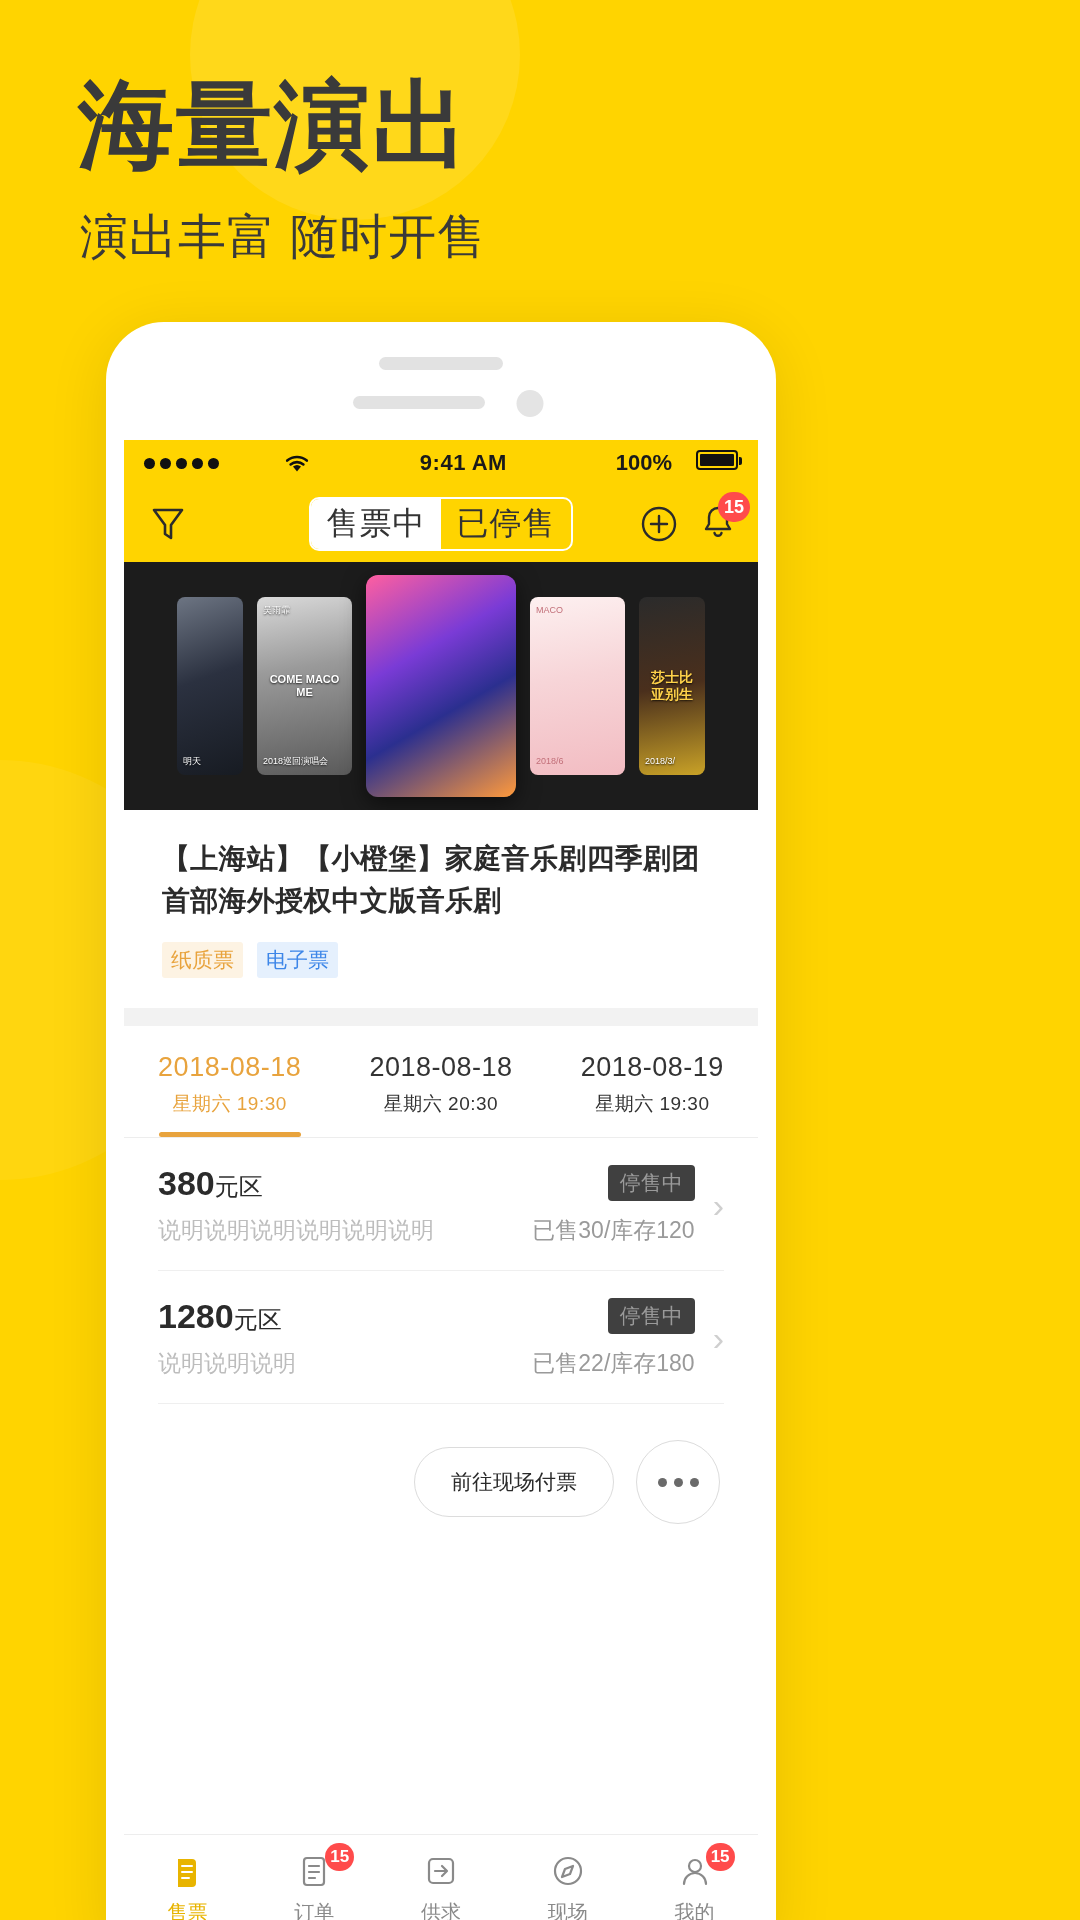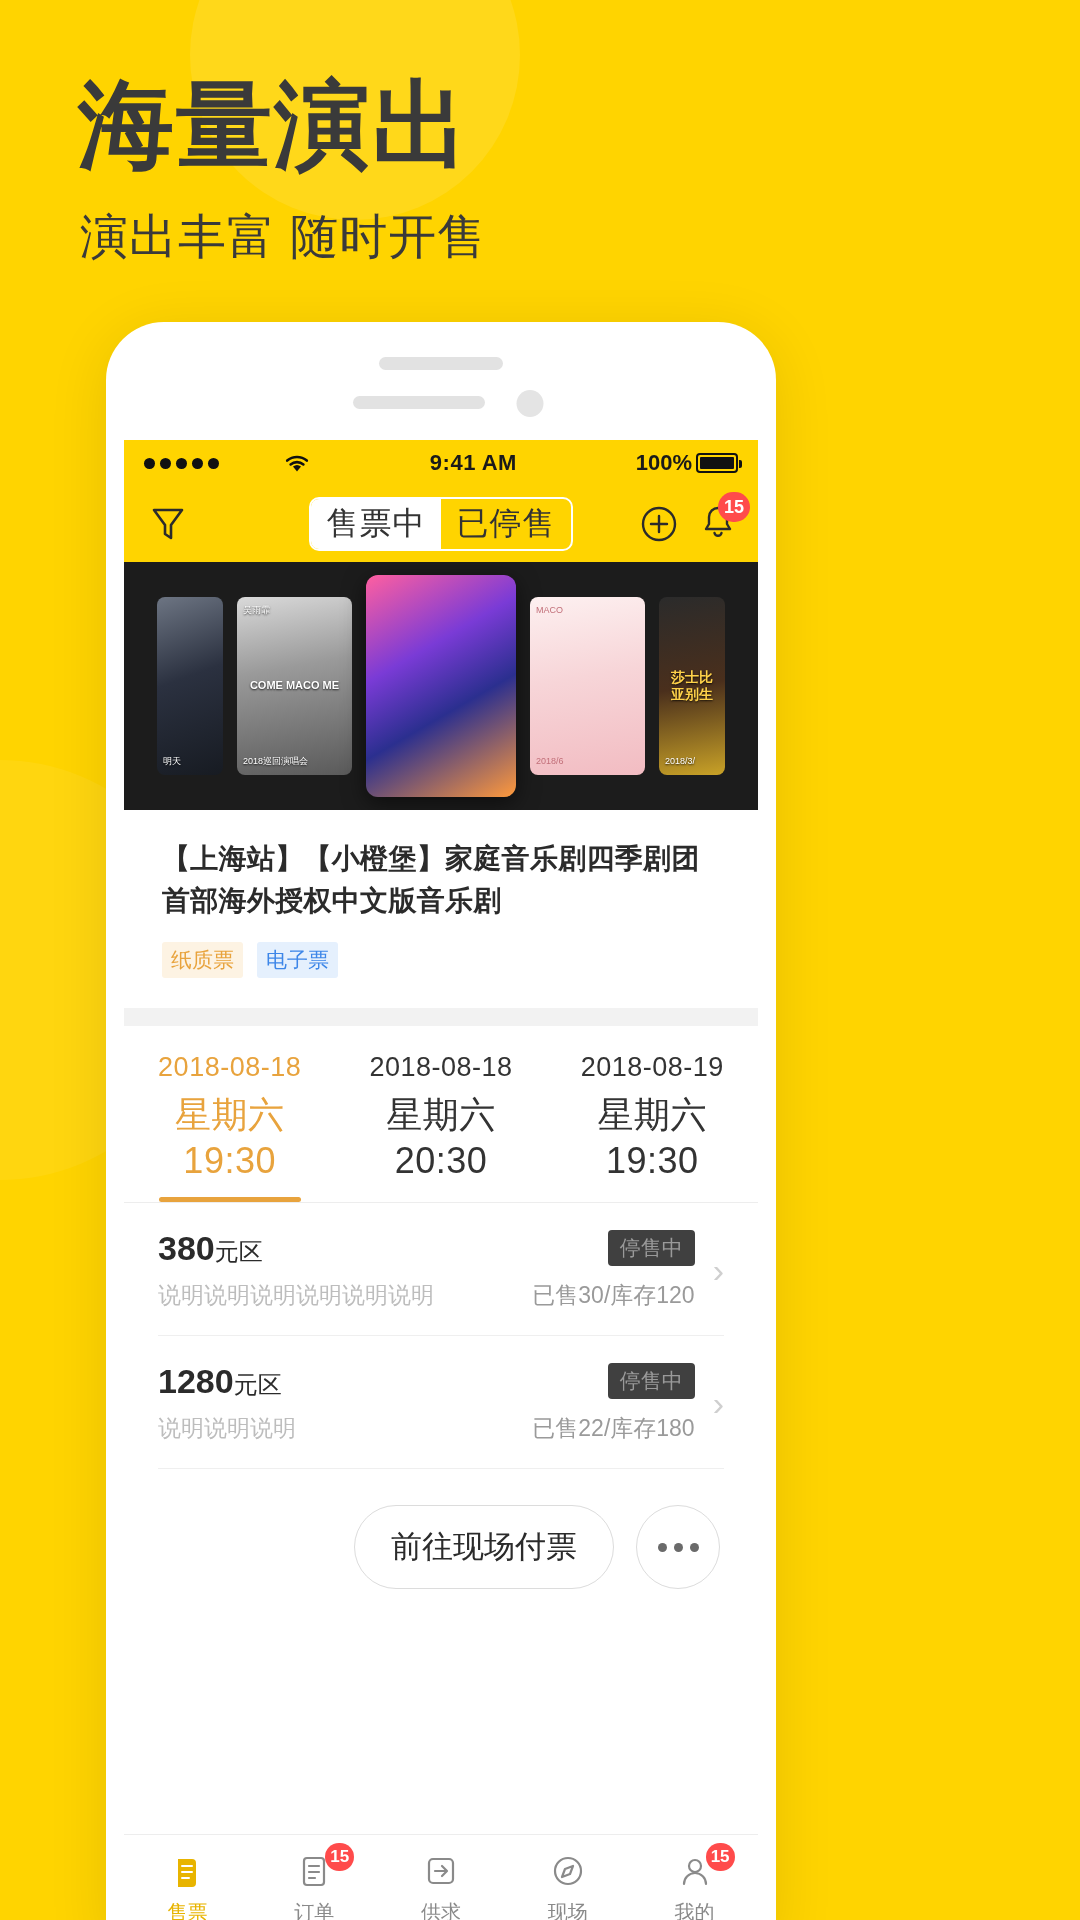--- a/index.html
+++ b/index.html
@@ -87,21 +87,21 @@
     height: 46px; background: #FFD400;
     display: flex; align-items: center;
     padding: 0 20px;
     font-size: 22px; color: #1a1a1a;
     font-weight: 600;
   }
   .sb-dots { display: flex; gap: 5px; }
   .sb-dots i { width: 11px; height: 11px; border-radius: 50%; background: #111; display:block; }
   .sb-wifi { margin-left: 64px; display: flex; align-items: center; }
   .sb-time { flex: 1; text-align: center; letter-spacing: 0.5px; }
-  .sb-right { display: flex; align-items: center; gap: 4px; }
+  .sb-right { display: flex; align-items: flex-start; gap: 24px; }
   .battery {
     width: 42px; height: 20px; border: 2px solid #111;
     border-radius: 4px; position: relative; padding: 2px;
   }
   .battery::after {
     content: ""; position: absolute; right: -6px; top: 5px;
     width: 3px; height: 8px; background: #111; border-radius: 0 2px 2px 0;
   }
   .battery i { display: block; height: 100%; background: #111; border-radius: 1px; }
 
@@ -134,21 +134,21 @@
     padding: 0 6px; font-weight: 600;
   }
 
   
   .carousel {
     height: 248px; background: #1c1c1c;
     display:flex; align-items:center; justify-content:center;
     gap: 14px; position: relative; overflow: hidden;
   }
   .poster {
-    width: 115px; height: 178px; border-radius: 8px;
+    width: 95px; height: 178px; border-radius: 8px;
     overflow: hidden; flex: 0 0 auto; position: relative;
   }
   .poster.center {
     width: 150px; height: 222px; border-radius: 12px;
     box-shadow: 0 6px 22px rgba(0,0,0,0.55);
   }
   .poster.edge { width: 66px; }
   .p1 { background: linear-gradient(160deg,#6d7583 0%,#2b3140 45%,#171b22 100%); }
   .p2 { background: linear-gradient(170deg,#d9d9d9 0%,#9a9a9a 40%,#5a5a5a 100%); }
   .p3 { background: linear-gradient(150deg,#ff5fa0 0%,#7a3bd6 35%,#2b2f8f 60%,#ff9a3c 100%); }
@@ -177,21 +177,21 @@
 
   .gap-bar { height: 18px; background: #F2F2F2; margin-top: 30px; }
 
   
   .date-tabs { display:flex; border-bottom: 1px solid #EDEDED; }
   .date-tab {
     flex: 1; text-align:center; padding: 26px 0 20px 0;
     position: relative;
   }
   .dt-date { font-size: 27px; color:#333; letter-spacing: .5px; }
-  .dt-sub  { font-size: 36px; color:#333; margin-top: 8px; letter-spacing: .5px; }
+  .dt-sub  { font-size: 19px; color:#333; margin-top: 8px; letter-spacing: .5px; }
   .date-tab.active .dt-date, .date-tab.active .dt-sub { color:#E8A33D; }
   .date-tab.active::after {
     content:""; position:absolute; bottom:0; left: 50%;
     transform: translateX(-50%);
     width: 142px; height: 5px; background:#E8A33D; border-radius: 3px;
   }
 
   
   .ticket-row {
     display:flex; align-items:center;
@@ -210,21 +210,21 @@
   .tr-stock { font-size: 23px; color:#9A9A9A; margin-top: 14px; }
   .chev { color:#CFCFCF; font-size: 34px; line-height: 1; }
 
   
   .actions {
     display:flex; justify-content:flex-end; align-items:center;
     gap: 22px; padding: 36px 38px 0 38px;
   }
   .btn-outline {
     border: 1px solid #DCDCDC; border-radius: 42px;
-    padding: 20px 36px; font-size: 31px; color:#2b2b2b;
+    padding: 20px 36px; font-size: 21px; color:#2b2b2b;
   }
   .btn-dots {
     border: 1px solid #DCDCDC; border-radius: 50%;
     width: 84px; height: 84px;
     display:flex; align-items:center; justify-content:center;
     gap: 7px;
   }
   .btn-dots i { width: 9px; height: 9px; border-radius:50%; background:#6a6a6a; display:block; }
 
   

